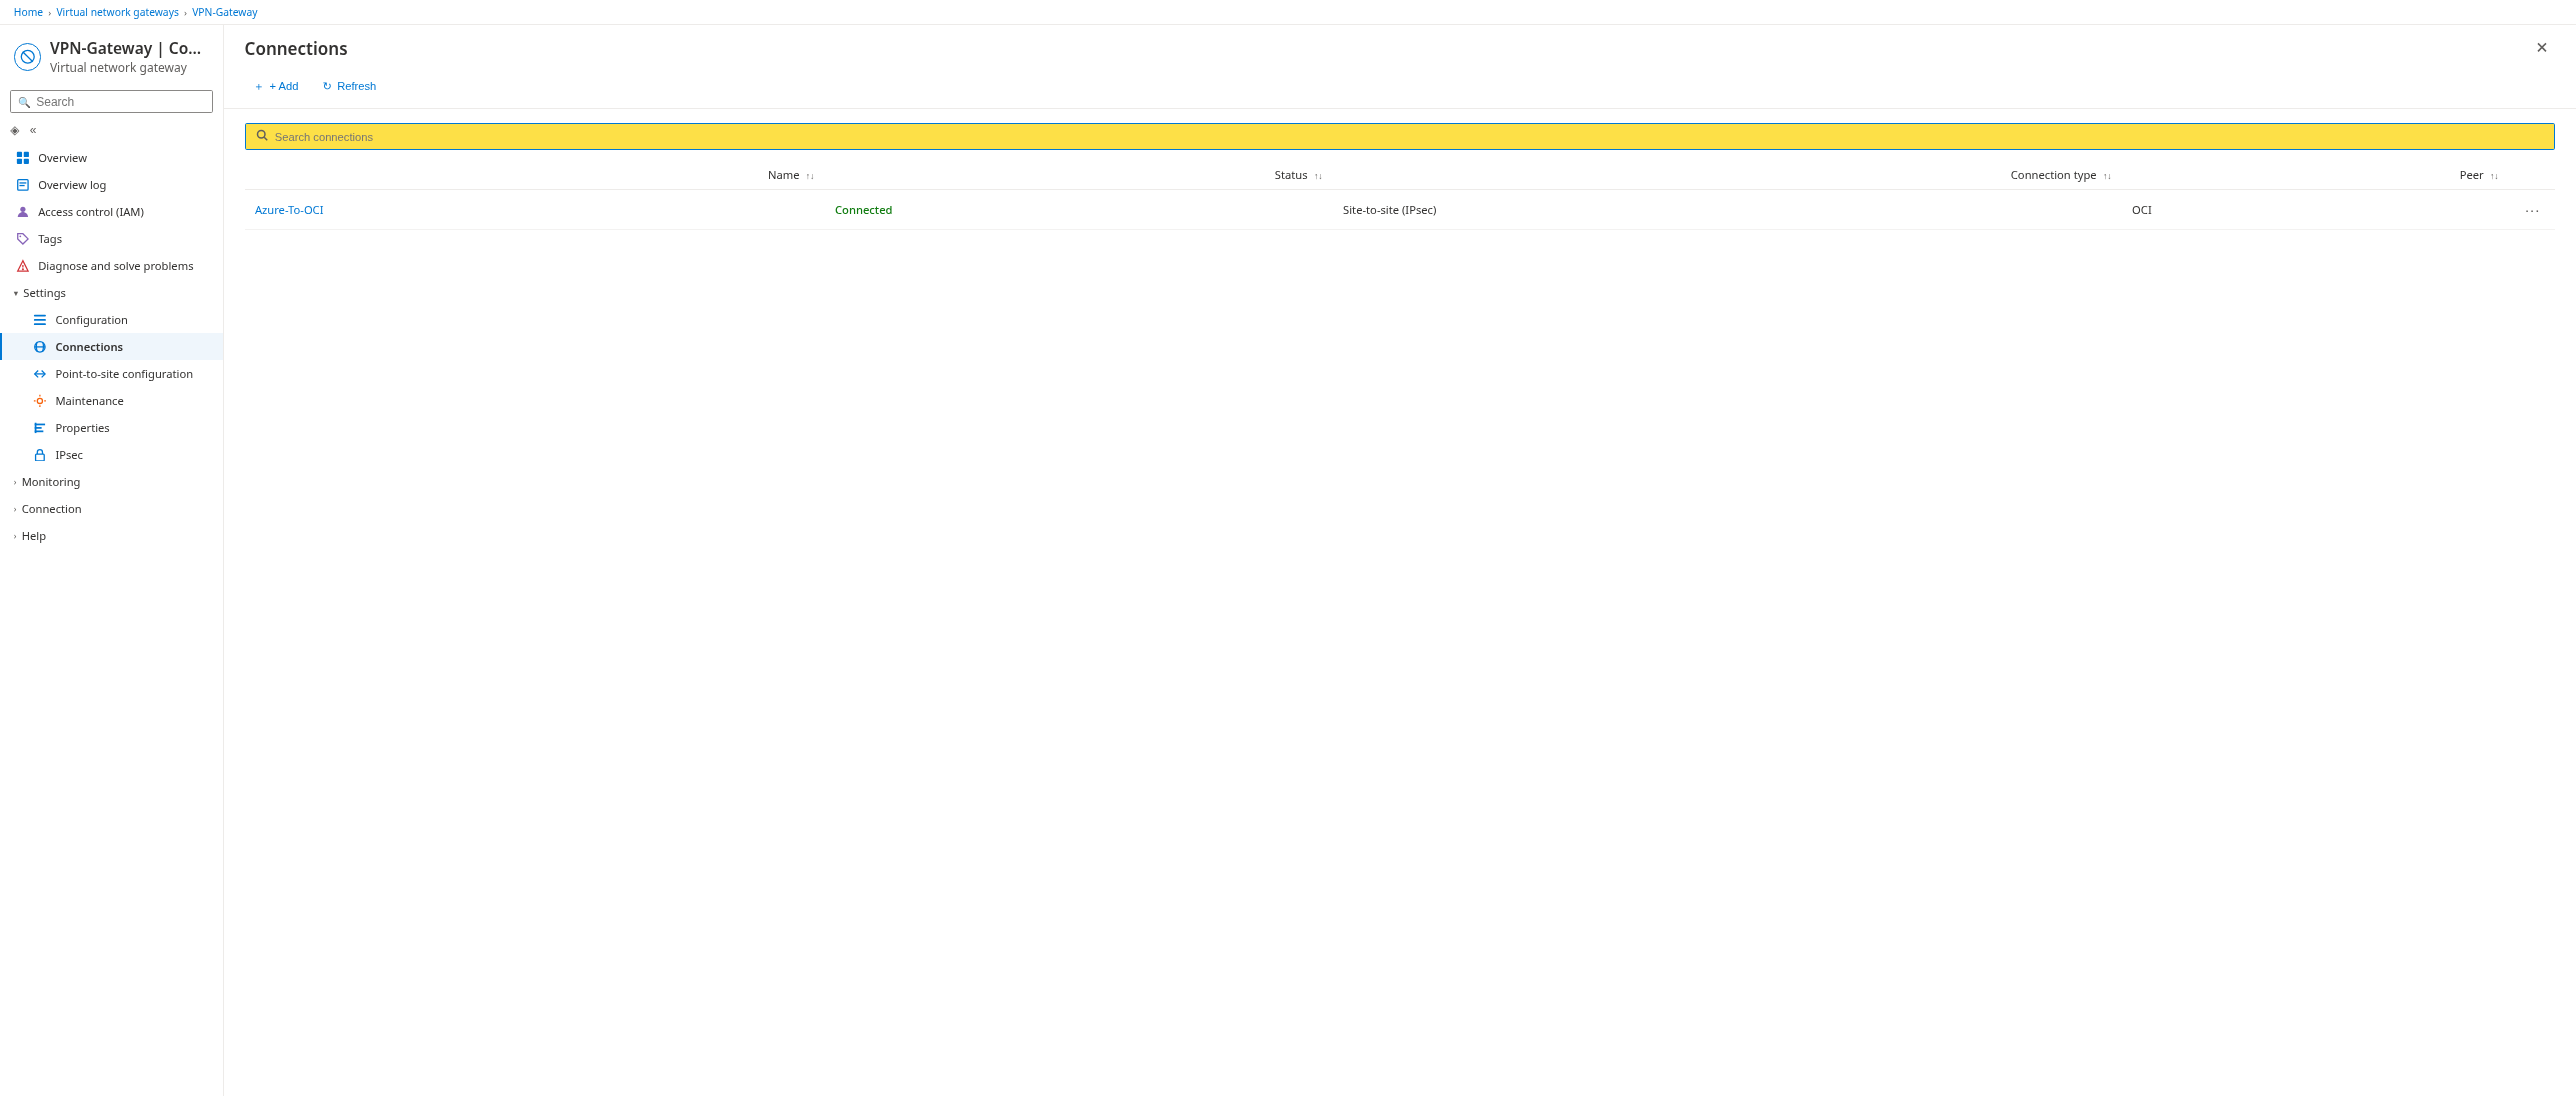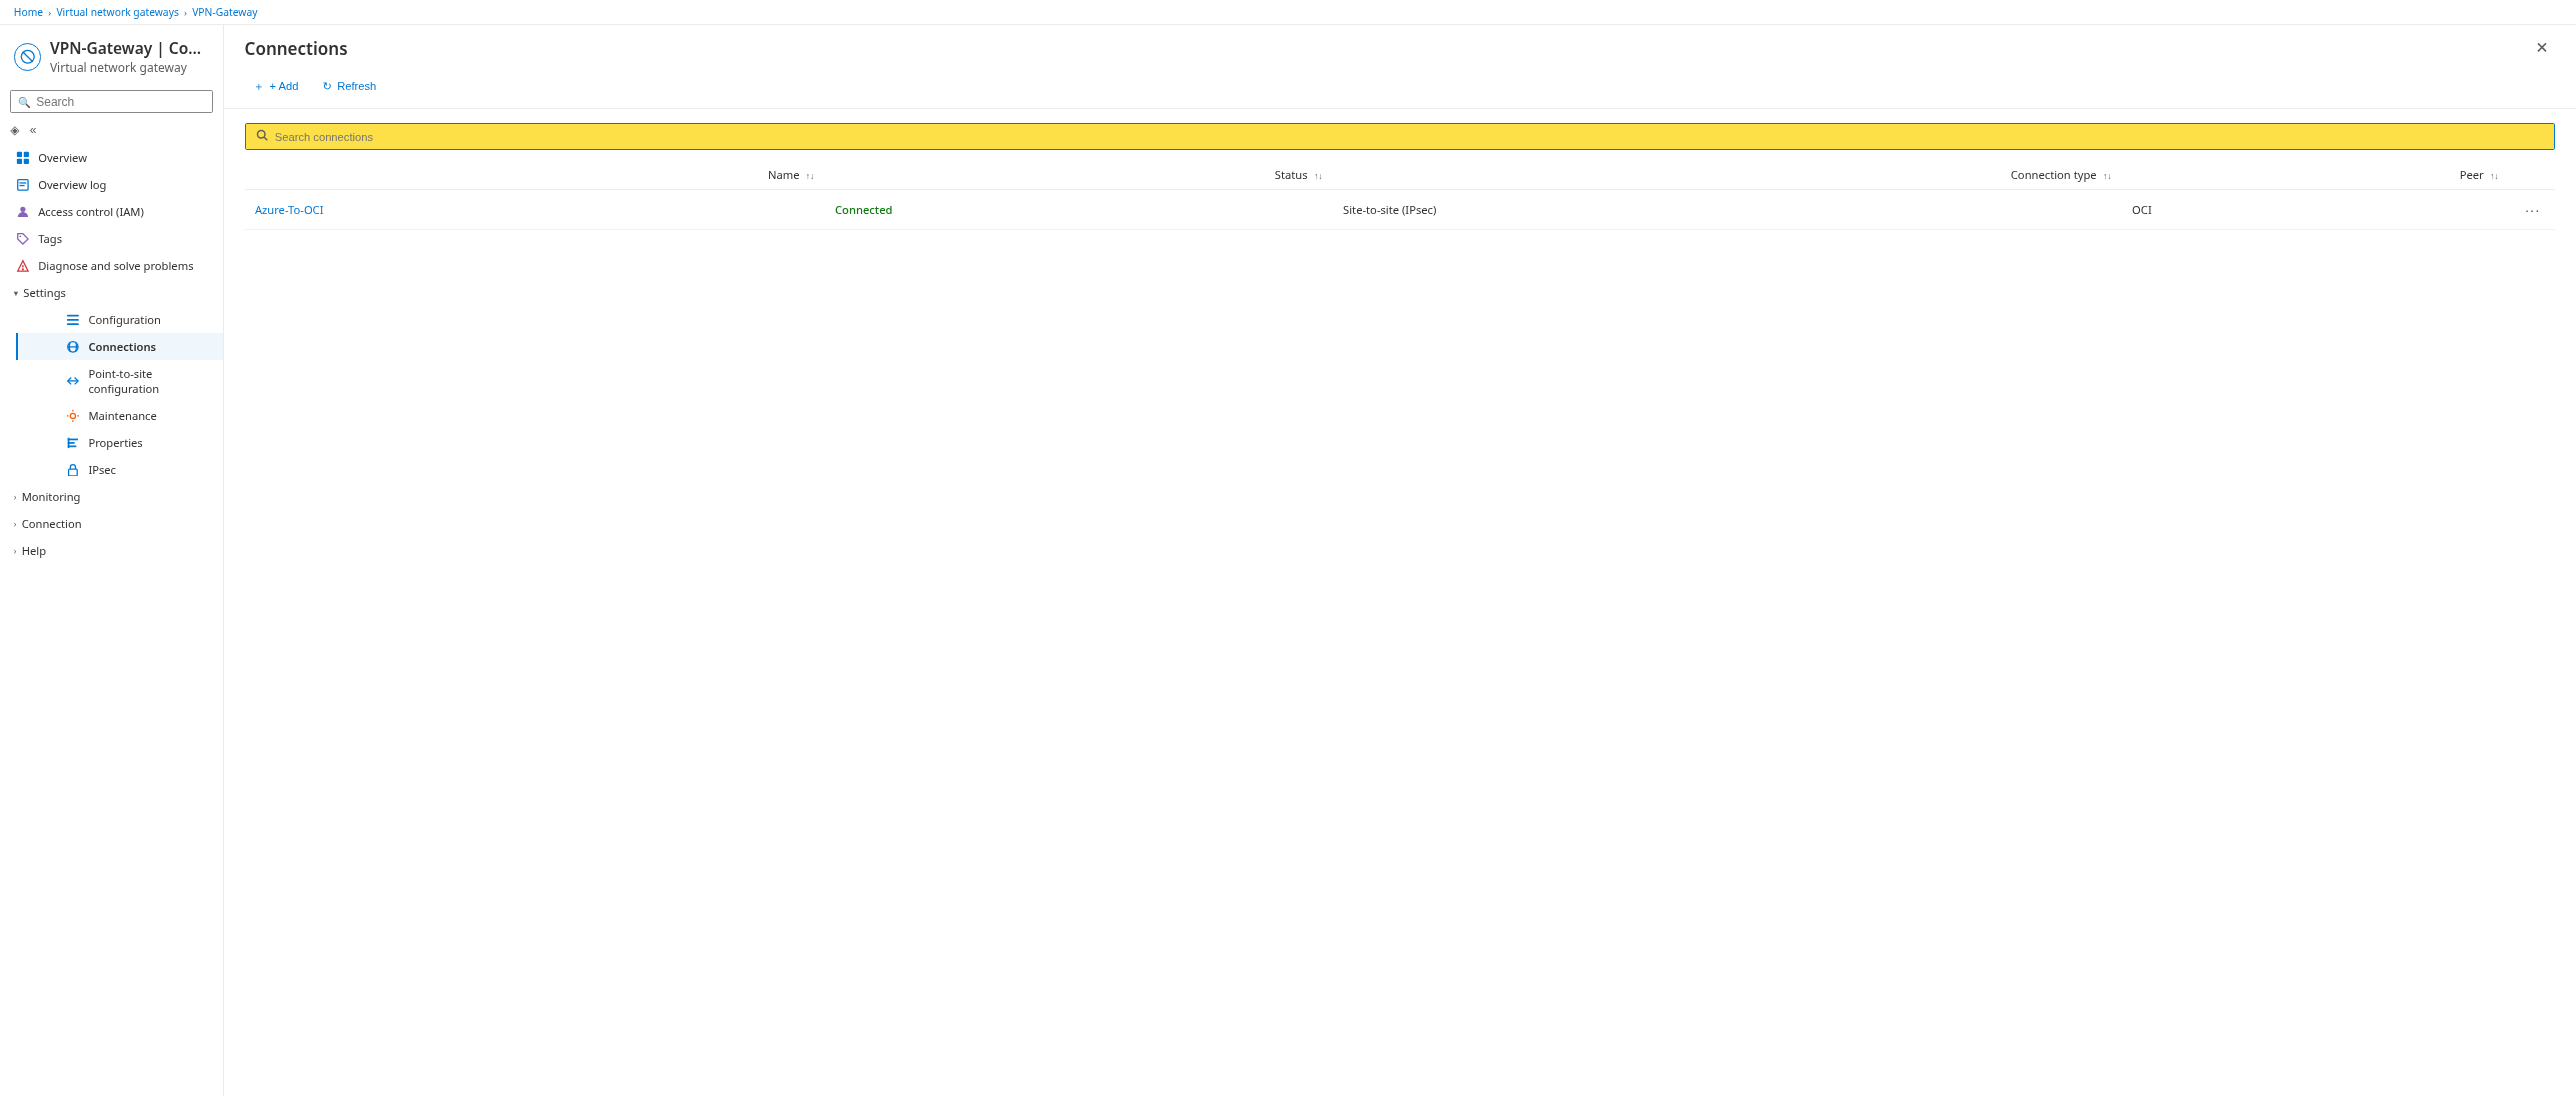--- a/index.html
+++ b/index.html
@@ -48,21 +48,21 @@
     .sidebar-action-btn { background: none; border: none; cursor: pointer; color: #605e5c; padding: 3.4px; font-size: 12px; }
 
     .sidebar-nav { flex: 1; overflow-y: auto; }
     .nav-item {
       display: flex; align-items: center; gap: 8.6px;
       padding: 6px 13.8px; cursor: pointer; color: #323130; font-size: 11.2px;
       border-left: 2.6px solid transparent;
       user-select: none;
     }
     .nav-item.active { background: #eff6fc; border-left: 2.6px solid #0078d4; font-weight: 600; }
-    .nav-item.sub { padding-left: 48px; margin-left: 16px; }
+    .nav-item.sub { padding-left: 31px; }
     .nav-icon { width: 13.8px; height: 13.8px; display: flex; align-items: center; justify-content: center; flex-shrink: 0; }
     .nav-group-header {
       display: flex; align-items: center; gap: 5.2px;
       padding: 6px 13.8px; cursor: pointer; color: #323130; font-size: 11.2px;
       user-select: none;
     }
     .chevron { font-size: 8.6px; color: #605e5c; }
 
     
     .content { flex: 1; display: flex; flex-direction: column; overflow: hidden; background: #fff; }

